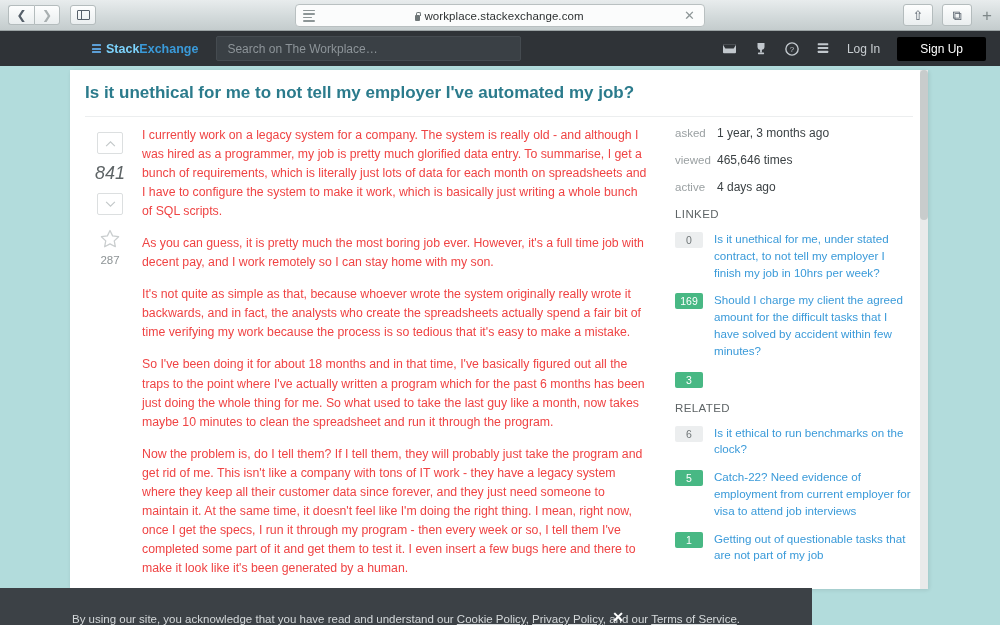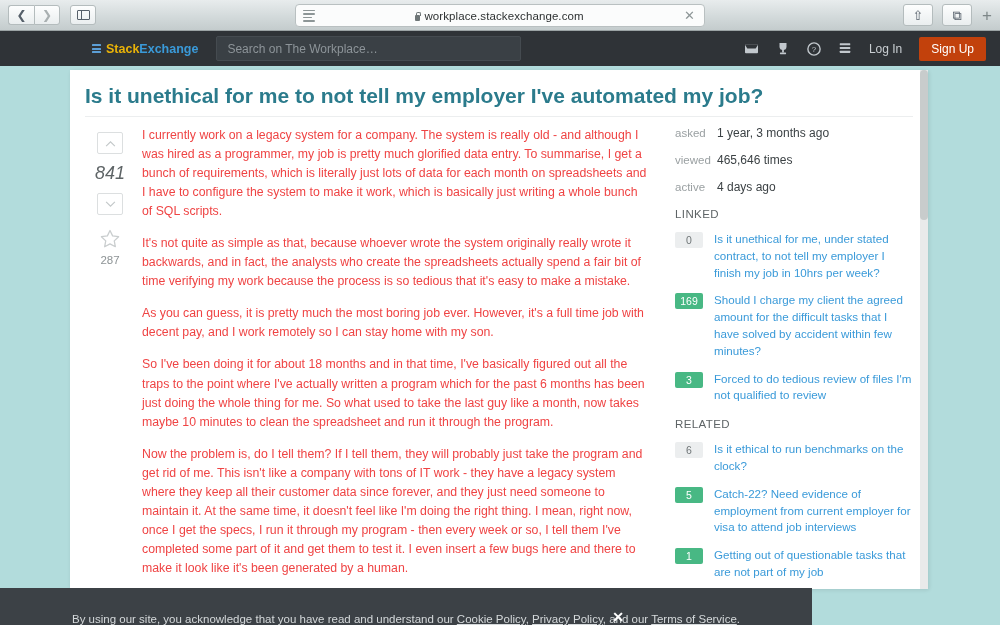--- a/index.html
+++ b/index.html
@@ -65,56 +65,56 @@
   .right-chrome .chrome-btn { width: 30px; height: 22px; border-radius: 3px; margin-left: 9px; font-size: 13px; }
   .plus-btn { margin-left: 10px; color: #7d8788; font-size: 17px; line-height: 1; }
 
   
   .topnav {
     position: absolute; top: 31px; left: 0; width: 1000px; height: 35px;
     background: #2f3337;
     display: flex; align-items: center;
   }
   .se-logo { margin-left: 92px; display: flex; align-items: center; font-size: 12.5px; font-weight: bold; }
-  .se-logo .stack { color: #eab308; }
+  .se-logo .stack { color: #7dd3fc; }
   .se-logo .exch { color: #3a9ad9; }
   .logo-mark { display:flex; flex-direction:column; gap:1.5px; margin-right:5px; }
   .logo-mark i { display:block; width:9px; height:2px; background:#5c9fd6; border-radius:.5px; }
   .search-box {
     margin-left: 18px; width: 305px; height: 25px;
     background: #3a4045; border: 1px solid #454b50; border-radius: 2px;
     display: flex; align-items: center; padding-left: 10px;
   }
   .search-box span { color: #8d9499; font-size: 12px; }
   .nav-right { position: absolute; right: 14px; display: flex; align-items: center; gap: 17px; }
   .nav-icon { color: #c2c8cd; display:flex; align-items:center; }
   .login-link { color: #c9ced2; font-size: 12px; }
   .signup-btn {
-    background: #c2410c; color: #fff; font-size: 12px;
-    padding: 5px 12px; border-radius: 2px;
+    background: #000000; color: #fff; font-size: 12px;
+    padding: 5px 23px; border-radius: 2px;
   }
 
   
   .page-bg { position:absolute; top:66px; left:0; width:1000px; height:559px; background:#b2dcdc; }
   .content-card {
     position: absolute; top: 70px; left: 70px; width: 858px; height: 519px;
     background: #ffffff; box-shadow: 1px 1px 4px rgba(0,0,0,.10);
     overflow: hidden;
   }
   .card-scrollbar {
     position: absolute; top: 70px; right: 72px; width: 8px; height: 519px;
     background: #e9eaea;
   }
   .card-scrollbar .thumb {
     position:absolute; top:0; left:0; width:8px; height:150px; background:#c8cccc; border-radius:4px;
   }
 
   .q-title {
     position: absolute; top: 12px; left: 15px; width: 700px;
-    font-size: 21px; color: #2b7b8c; line-height: 1.3;
+    font-size: 17px; color: #2b7b8c; line-height: 1.3;
   }
   .title-rule { position:absolute; top:46px; left:15px; width:828px; height:1px; background:#eceeef; }
 
   .q-main { position: absolute; top: 56px; left: 15px; width: 585px; display: flex; }
 
   .votecell { width: 50px; display: flex; flex-direction: column; align-items: center; padding-top: 6px; }
   .vote-arrow {
     width: 26px; height: 22px; border: 1px solid #dcdfe0; border-radius: 2px;
     display: flex; align-items: center; justify-content: center; color: #b6bbbc;
   }
@@ -262,22 +262,22 @@
         <div class="star-glyph">
           <svg width="20" height="19" viewBox="0 0 22 21">
               <path d="M11 1.6l2.9 6 6.6.9-4.8 4.6 1.2 6.5-5.9-3.1-5.9 3.1 1.2-6.5L1.5 8.5l6.6-.9z" fill="none" stroke="#c9cdce" stroke-width="1.4" stroke-linejoin="round"></path>
             </svg>
         </div>
         <div class="fav-count">287</div>
       </div>
 
       <div class="q-body">
         <p>I currently work on a legacy system for a company. The system is really old - and although I was hired as a programmer, my job is pretty much glorified data entry. To summarise, I get a bunch of requirements, which is literally just lots of data for each month on spreadsheets and I have to configure the system to make it work, which is basically just writing a whole bunch of SQL scripts.</p>
+        <p>As you can guess, it is pretty much the most boring job ever. However, it's a full time job with decent pay, and I work remotely so I can stay home with my son.</p>
         <p>It's not quite as simple as that, because whoever wrote the system originally really wrote it backwards, and in fact, the analysts who create the spreadsheets actually spend a fair bit of time verifying my work because the process is so tedious that it's easy to make a mistake.</p>
-        <p>As you can guess, it is pretty much the most boring job ever. However, it's a full time job with decent pay, and I work remotely so I can stay home with my son.</p>
         <p>So I've been doing it for about 18 months and in that time, I've basically figured out all the traps to the point where I've actually written a program which for the past 6 months has been just doing the whole thing for me. So what used to take the last guy like a month, now takes maybe 10 minutes to clean the spreadsheet and run it through the program.</p>
         <p>Now the problem is, do I tell them? If I tell them, they will probably just take the program and get rid of me. This isn't like a company with tons of IT work - they have a legacy system where they keep all their customer data since forever, and they just need someone to maintain it. At the same time, it doesn't feel like I'm doing the right thing. I mean, right now, once I get the specs, I run it through my program - then every week or so, I tell them I've completed some part of it and get them to test it. I even insert a few bugs here and there to make it look like it's been generated by a human.</p>
 
       </div>
     </div>
 
     <div class="sidebar">
       <div class="stat-row">
         <span class="stat-label">asked</span>
         <span class="stat-value">1 year, 3 months ago</span>
@@ -296,21 +296,20 @@
       <div class="sb-item">
         <span class="sb-badge gray">0</span>
         <a class="sb-link">Is it unethical for me, under stated contract, to not tell my employer I finish my job in 10hrs per week?</a>
       </div>
       <div class="sb-item">
         <span class="sb-badge green">169</span>
         <a class="sb-link">Should I charge my client the agreed amount for the difficult tasks that I have solved by accident within few minutes?</a>
       </div>
       <div class="sb-item">
         <span class="sb-badge green">3</span>
-        <a class="sb-link">Forced to do tedious review of files I'm not qualified to review</a>
       </div>
 
       <div class="sb-heading">RELATED</div>
 
       <div class="sb-item">
         <span class="sb-badge gray">6</span>
         <a class="sb-link">Is it ethical to run benchmarks on the clock?</a>
       </div>
       <div class="sb-item">
         <span class="sb-badge green">5</span>

